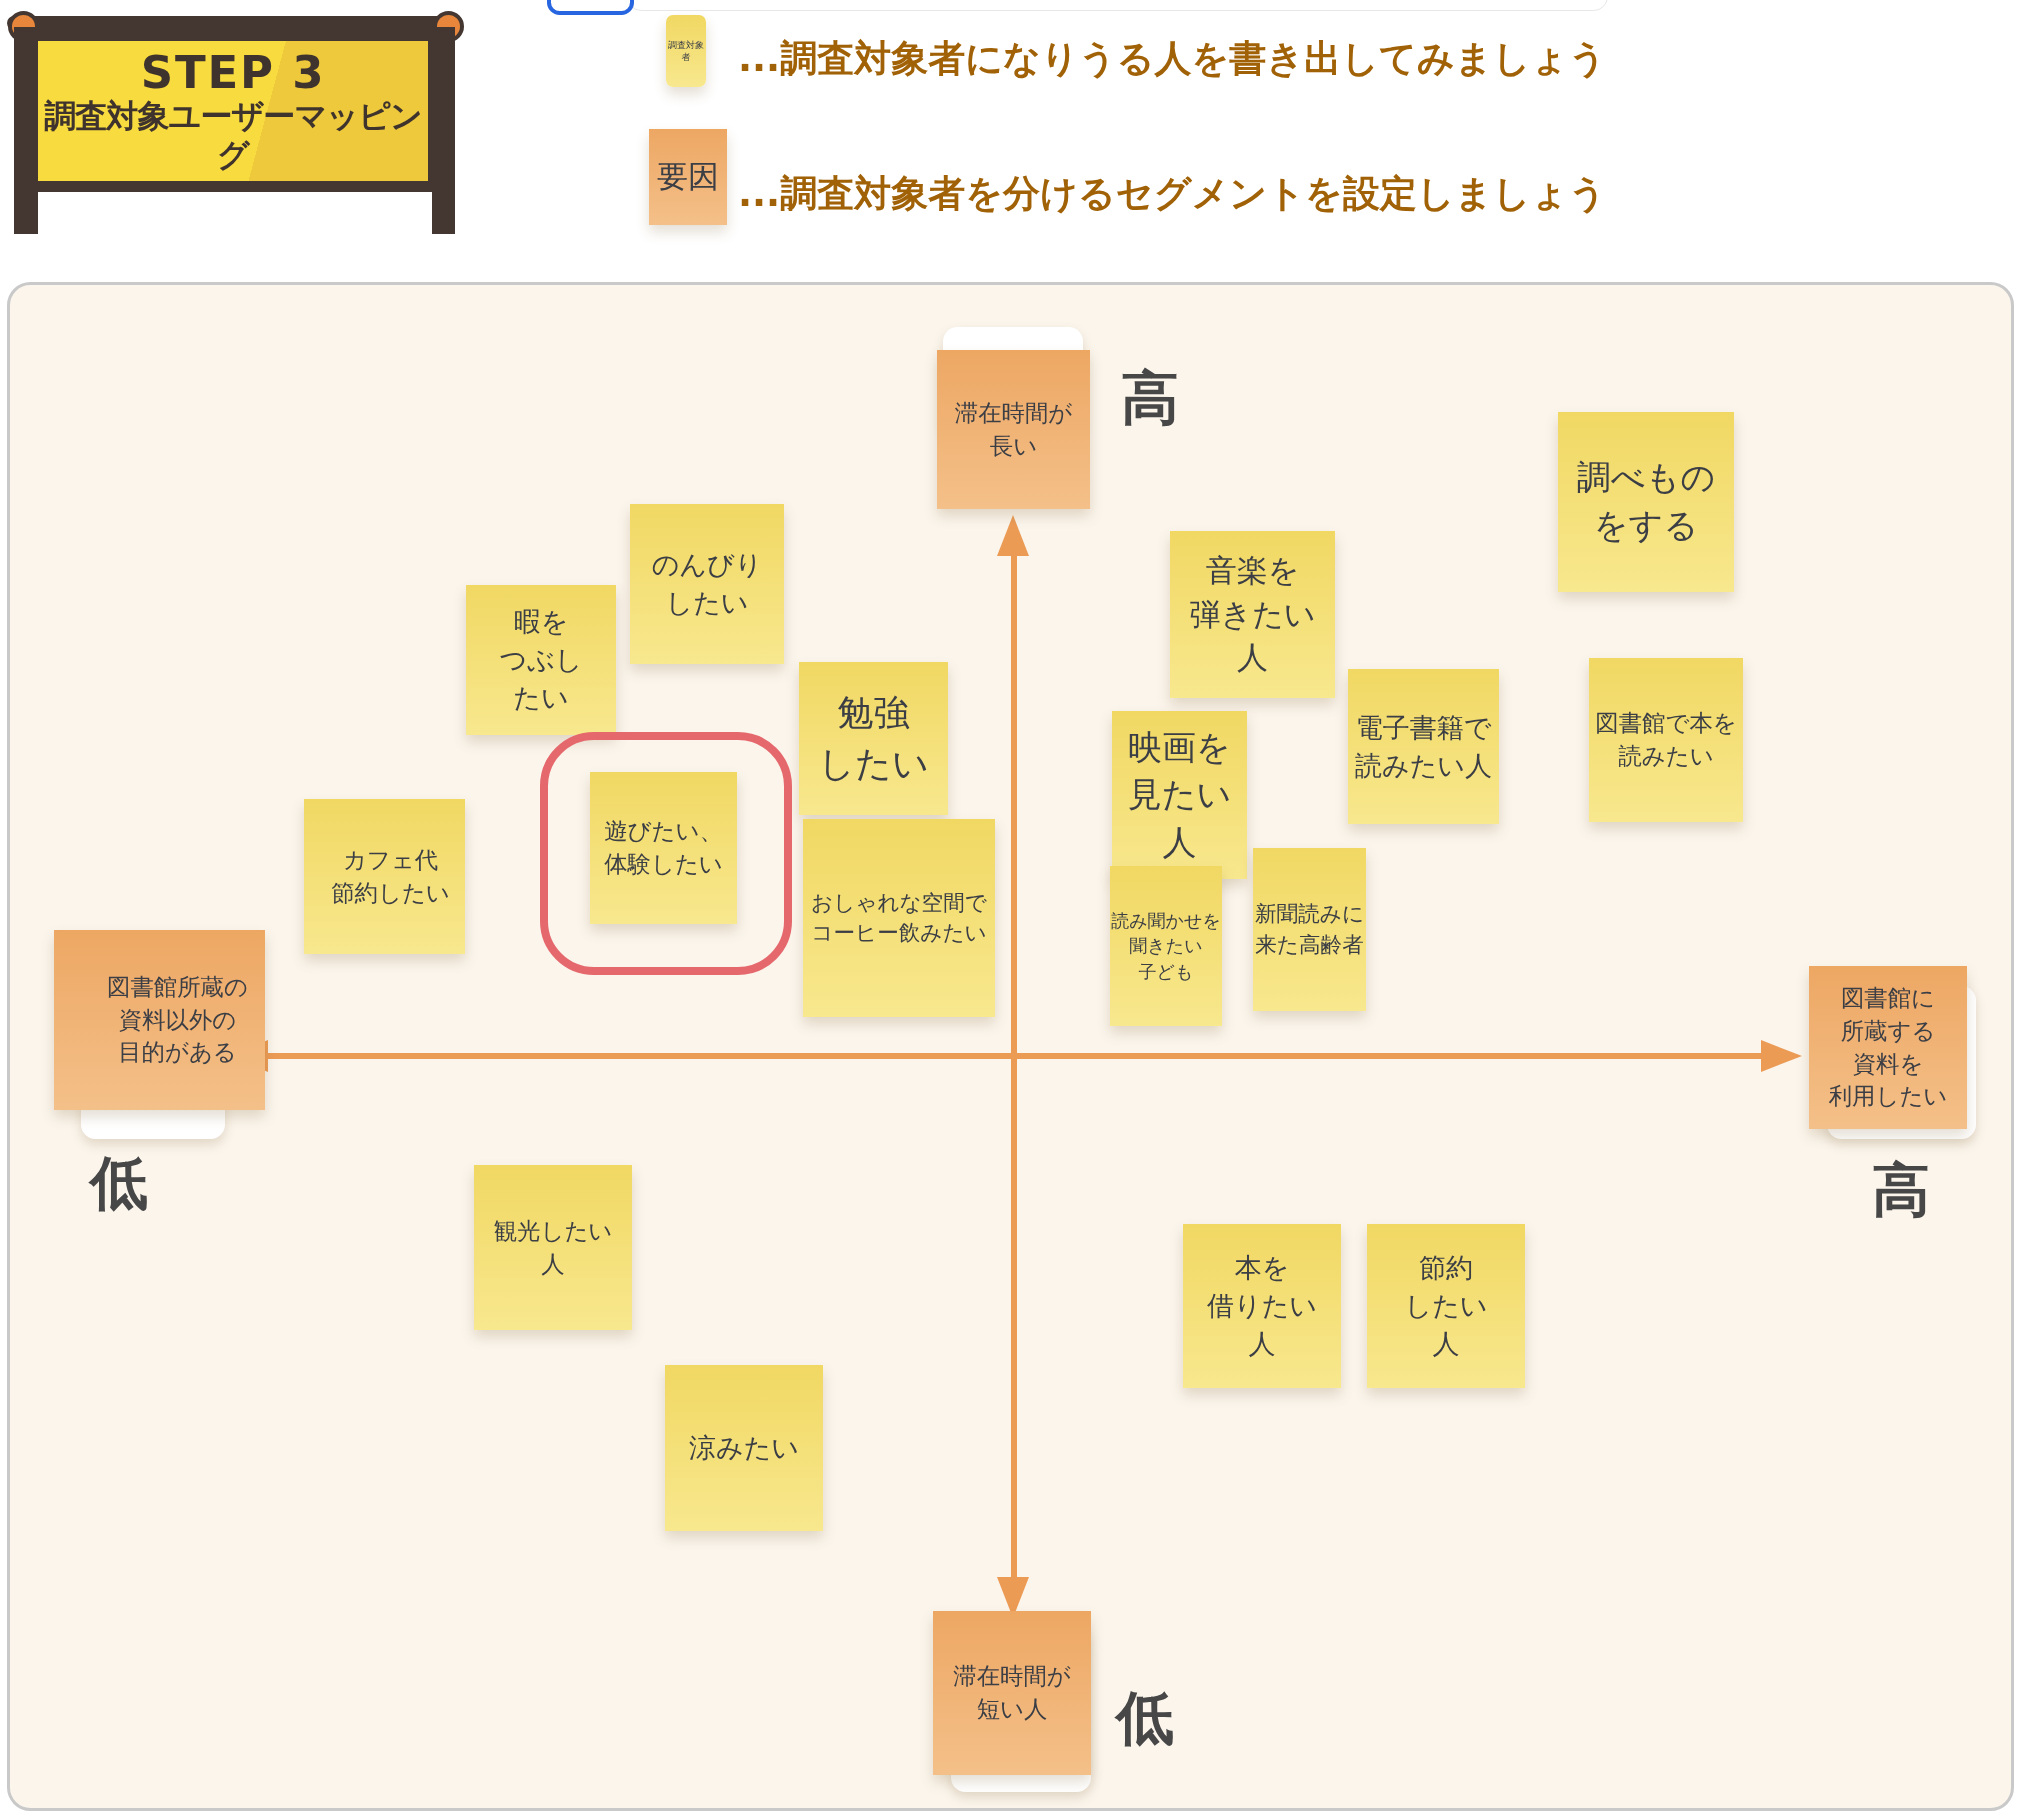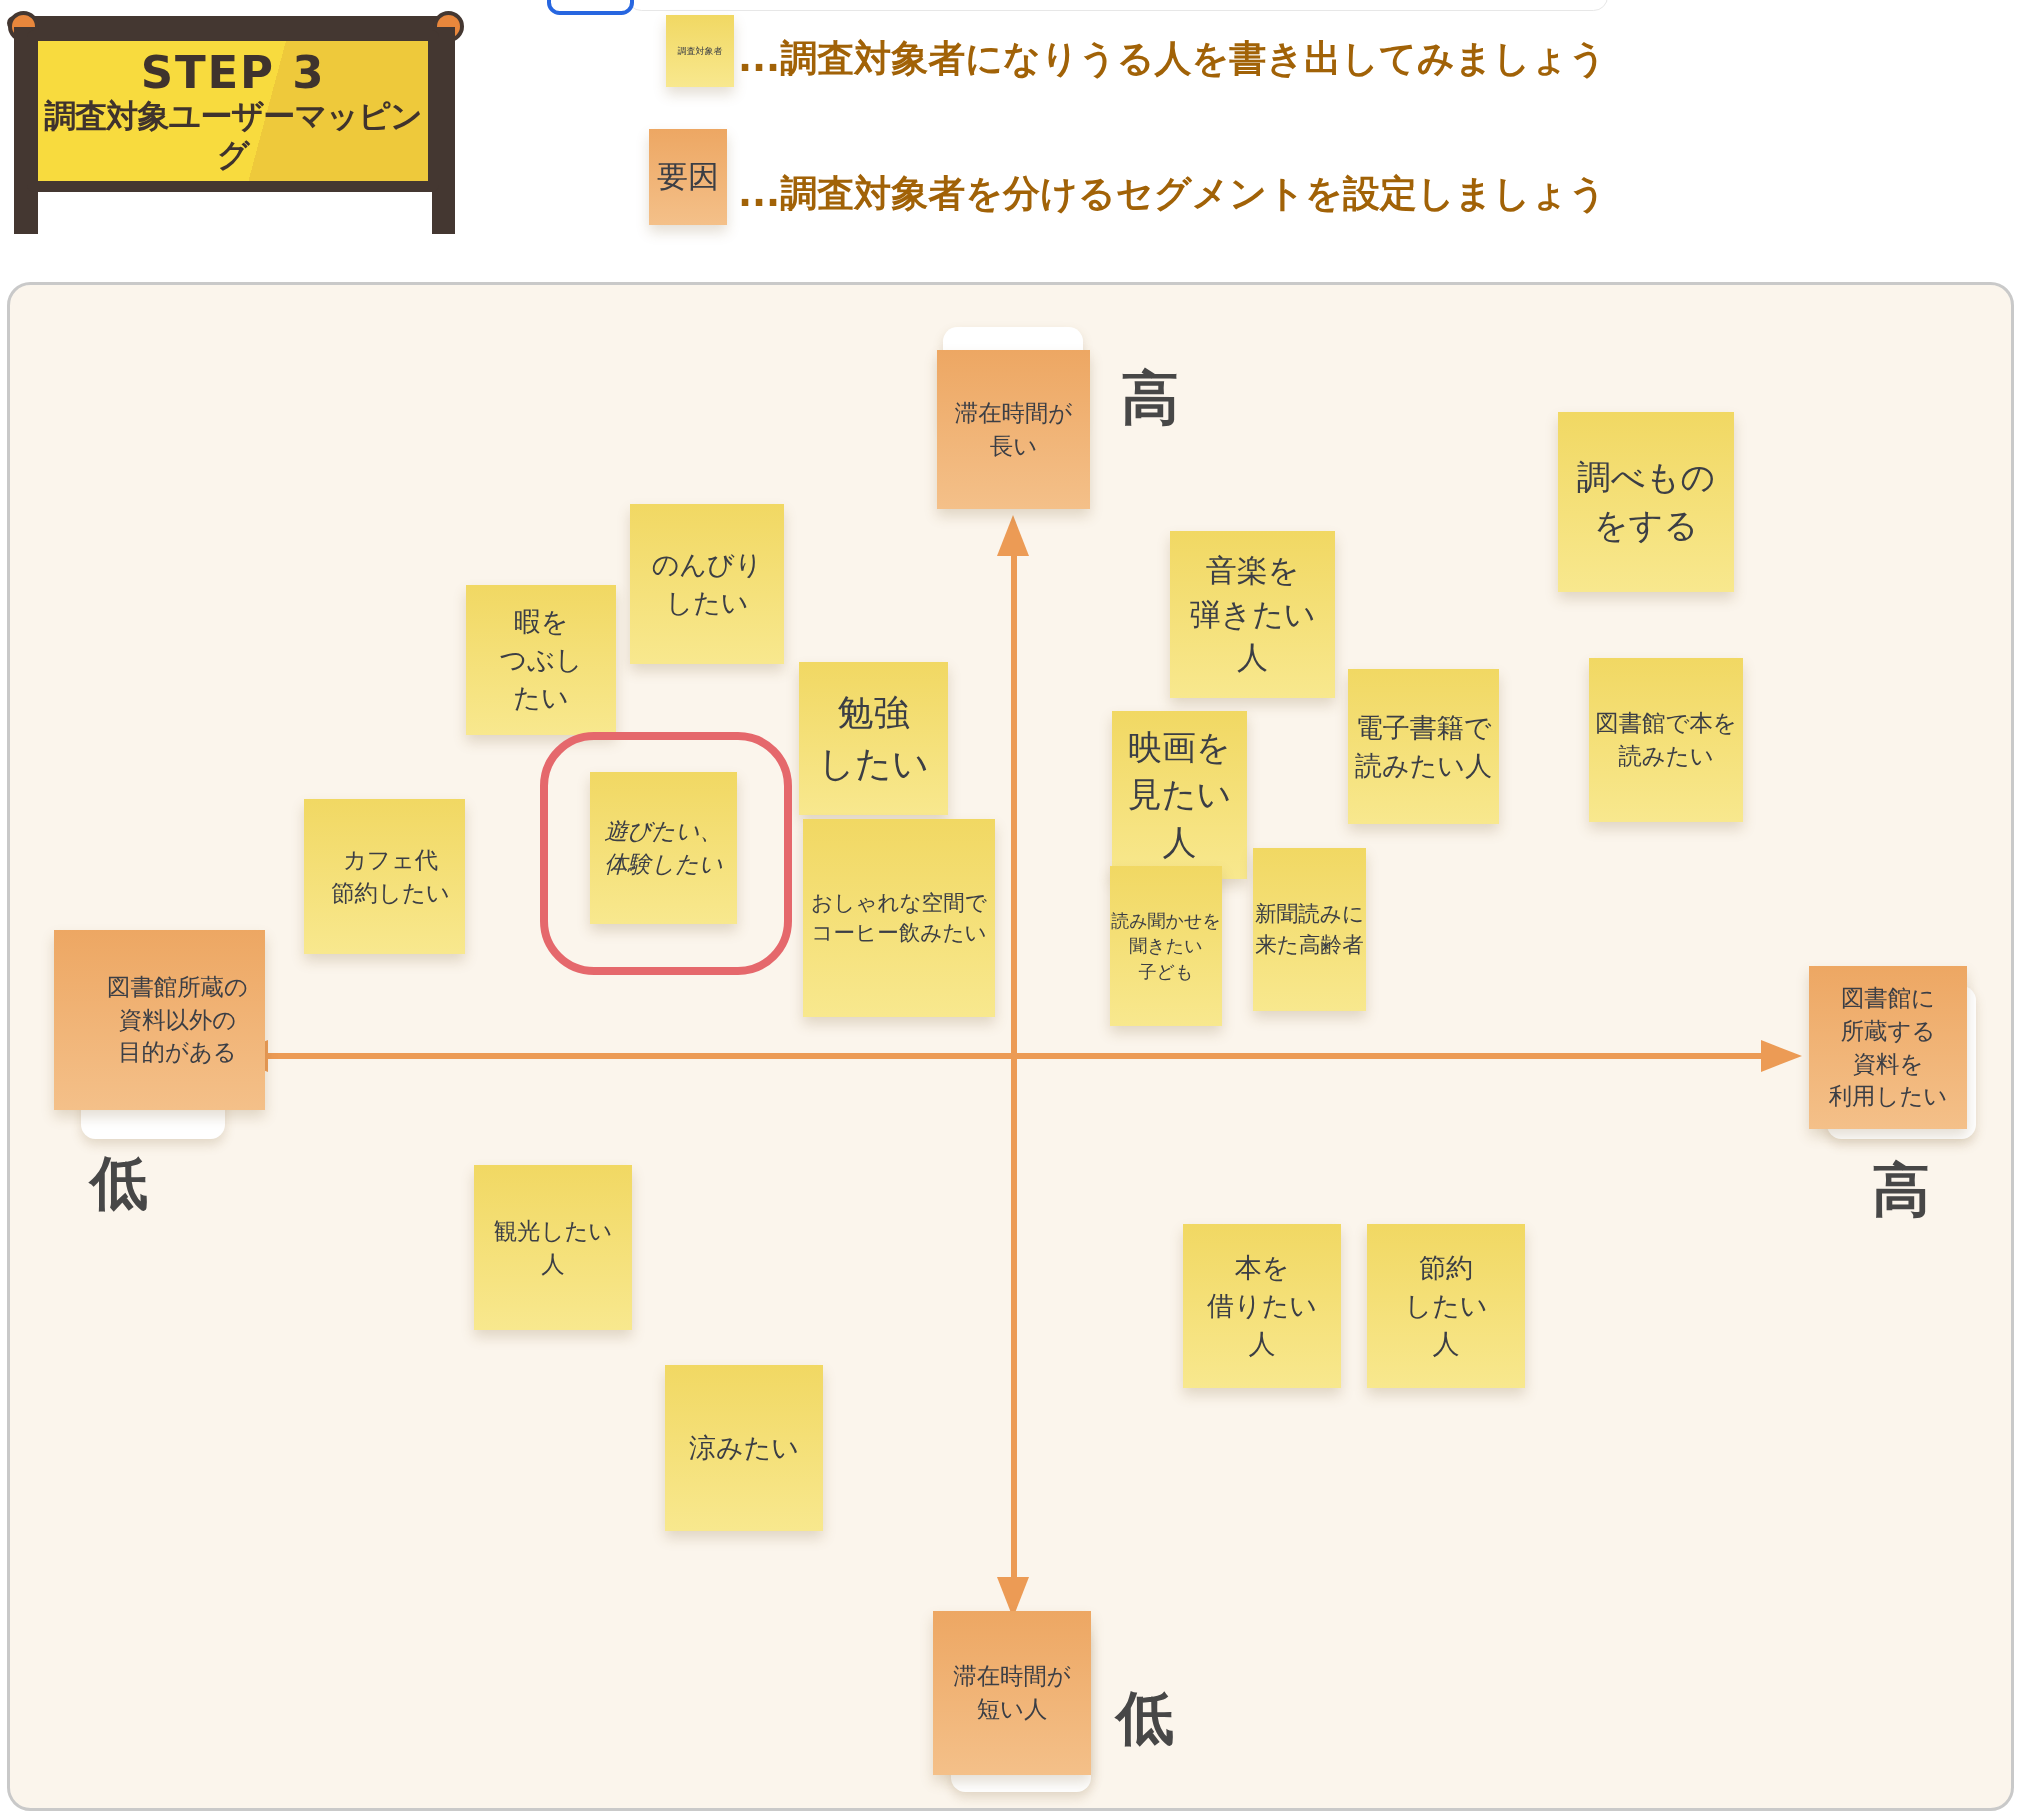--- a/index.html
+++ b/index.html
@@ -75,21 +75,21 @@
     <div class="banner-knob" style="left:8px;"></div>
     <div class="banner-knob" style="left:433px;"></div>
     <div class="banner-post" style="left:14.4px;"></div>
     <div class="banner-post" style="left:432px;"></div>
     <div class="banner-sign">
       <div class="banner-step">STEP 3</div>
       <div class="banner-title">調査対象ユーザーマッピング</div>
     </div>
   </div>
 
-  <div class="legend-note sticky yellow" style="left:666px;top:15.3px;width:68px;height:72px;font-size:9px;">調査対象者</div>
+  <div class="legend-note sticky yellow" style="left:666px;top:15.3px;width:40px;height:72px;font-size:9px;border-radius:7px;">調査対象者</div>
   <div class="legend-text" style="left:738px;top:34px;">...調査対象者になりうる人を書き出してみましょう</div>
   <div class="legend-note sticky orange" style="left:649px;top:129px;width:78px;height:96px;font-size:31px;">要因</div>
   <div class="legend-text" style="left:738px;top:169px;">...調査対象者を分けるセグメントを設定しましょう</div>
 
   <div class="panel"></div>
 
   <div class="axis" style="left:1011px;top:554px;width:6.3px;height:1028px;"></div>
   <div class="axis" style="left:266px;top:1053px;width:1496px;height:6.3px;"></div>
   <div class="arrow up" style="left:997px;top:515px;"></div>
   <div class="arrow down" style="left:997px;top:1577px;"></div>
@@ -118,21 +118,21 @@
 資料を
 利用したい</div>
 
   <div class="sticky yellow" style="left:630px;top:504px;width:154px;height:160px;font-size:27px;">のんびり
 したい</div>
   <div class="sticky yellow" style="left:466px;top:585px;width:150px;height:150px;font-size:27px;">暇を
 つぶし
 たい</div>
   <div class="sticky yellow" style="left:799px;top:662px;width:149px;height:153px;font-size:36px;">勉強
 したい</div>
-  <div class="sticky yellow" style="left:590px;top:772px;width:147px;height:152px;font-size:23.4px;font-style:italic;">遊びたい、
+  <div class="sticky yellow" style="left:590px;top:772px;width:147px;height:152px;font-size:23.4px;">遊びたい、
 体験したい</div>
   <div class="sticky yellow" style="left:803px;top:819px;width:192px;height:198px;font-size:21.6px;">おしゃれな空間で
 コーヒー飲みたい</div>
   <div class="sticky yellow" style="left:304px;top:799px;width:149px;height:155px;font-size:23.4px;padding-left:12px;">カフェ代
 節約したい</div>
   <div class="sticky yellow" style="left:1170px;top:531px;width:165px;height:167px;font-size:31px;">音楽を
 弾きたい
 人</div>
   <div class="sticky yellow" style="left:1558px;top:412px;width:176px;height:180px;font-size:34px;">調べもの
 をする</div>

